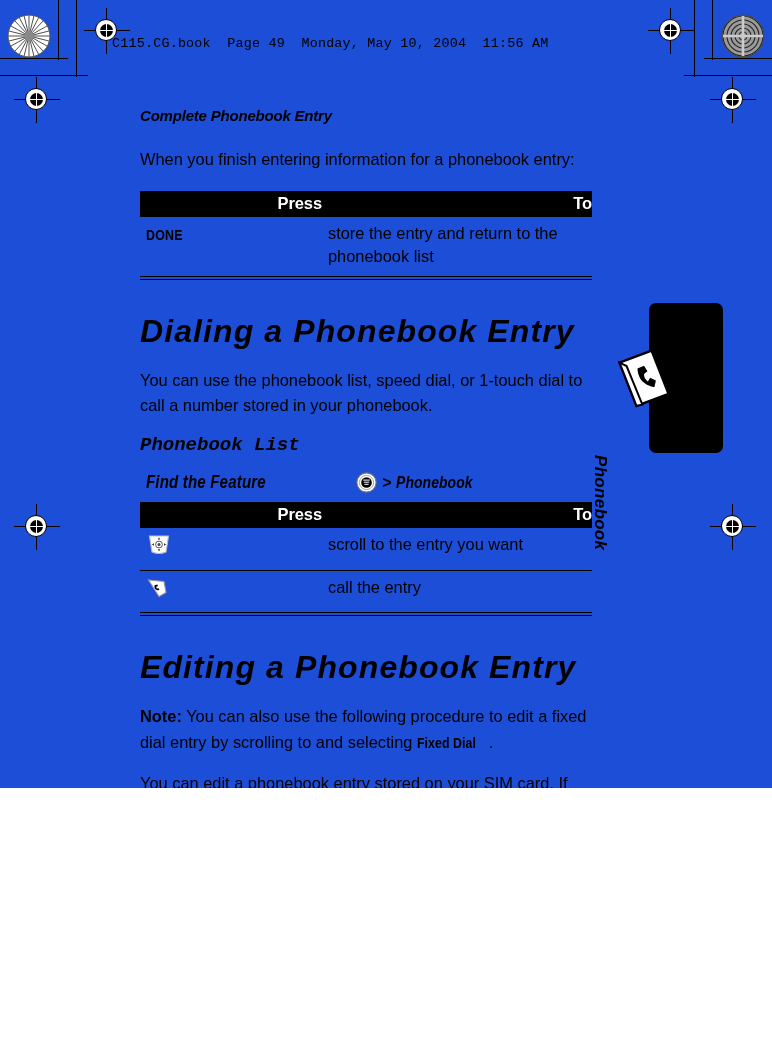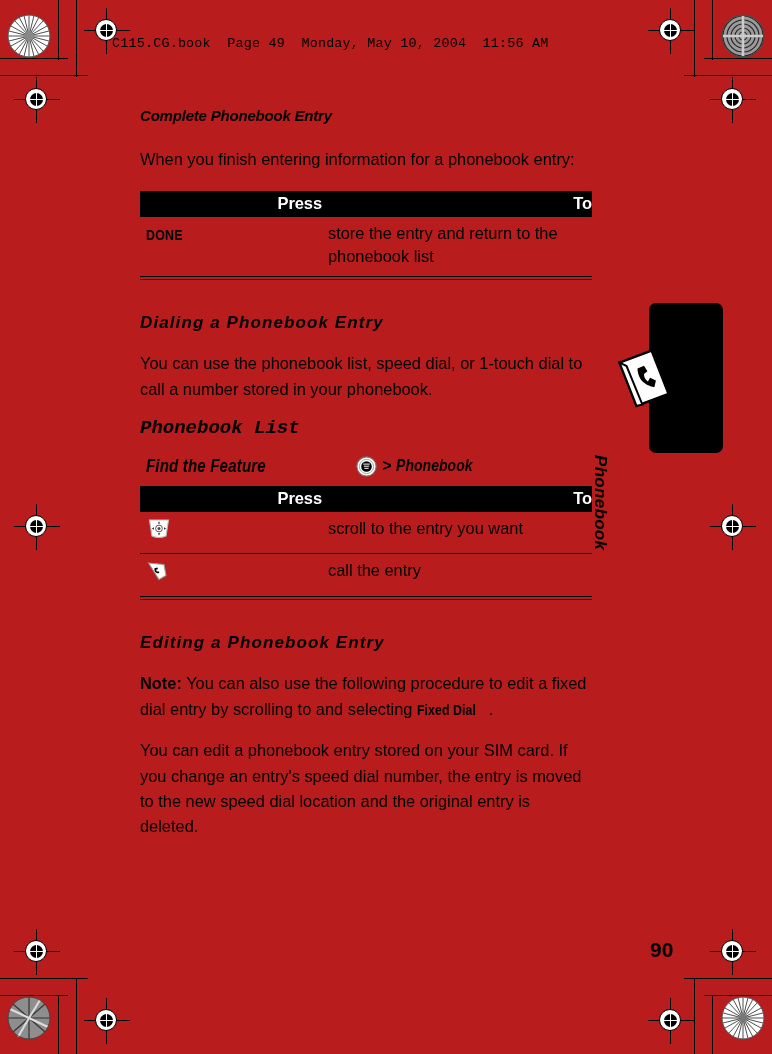--- a/index.html
+++ b/index.html
@@ -7,23 +7,23 @@
     padding: 0;
     background: #ffffff;
   }
   body {
     font-family: "Liberation Sans", sans-serif;
     color: #000000;
   }
   #page {
     position: relative;
     width: 772px;
-    height: 1054px;
+    height: 788px;
     overflow: hidden;
-    background: #b91c1c;
+    background: #1d4ed8;
   }
 
   
   .crop-line {
     position: absolute;
     background: #000;
   }
   .reg-mark {
     position: absolute;
     width: 46px;
@@ -91,21 +91,21 @@
   h1.sec {
     font-size: 15px;
     font-weight: bold;
     font-style: italic;
     margin: 0 0 19px 0;
     letter-spacing: -0.2px;
     line-height: 1.1;
   }
   h1.sec.spaced {
     letter-spacing: 1.1px;
-    font-size: 17px;
+    font-size: 32px;
   }
   h2.sub {
     font-size: 19px;
     font-weight: bold;
     font-style: italic;
     margin: 0 0 10px 0;
     line-height: 1.15;
   }
   p.body {
     font-size: 16.4px;

